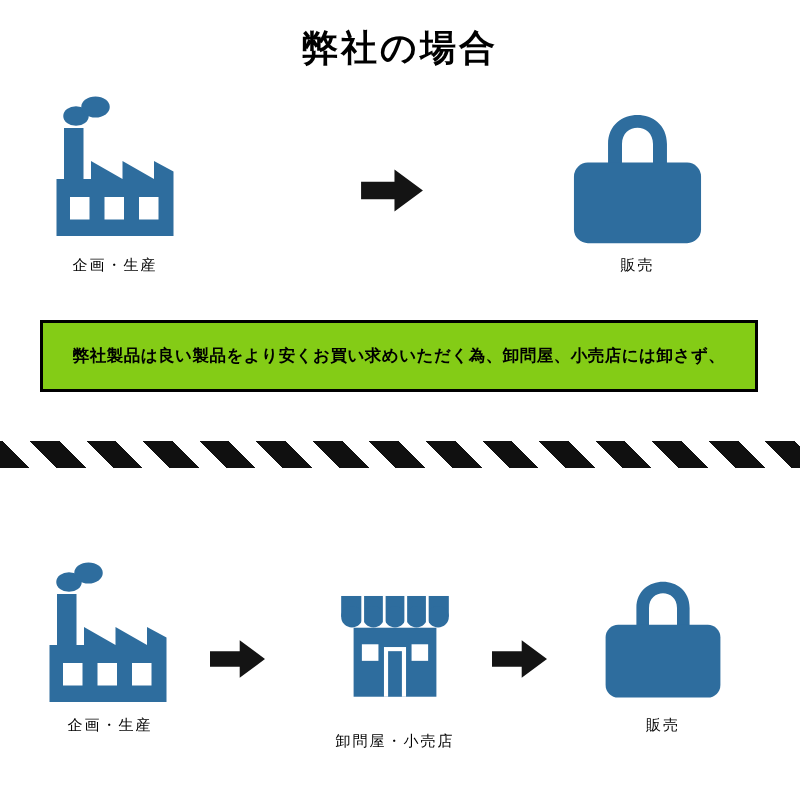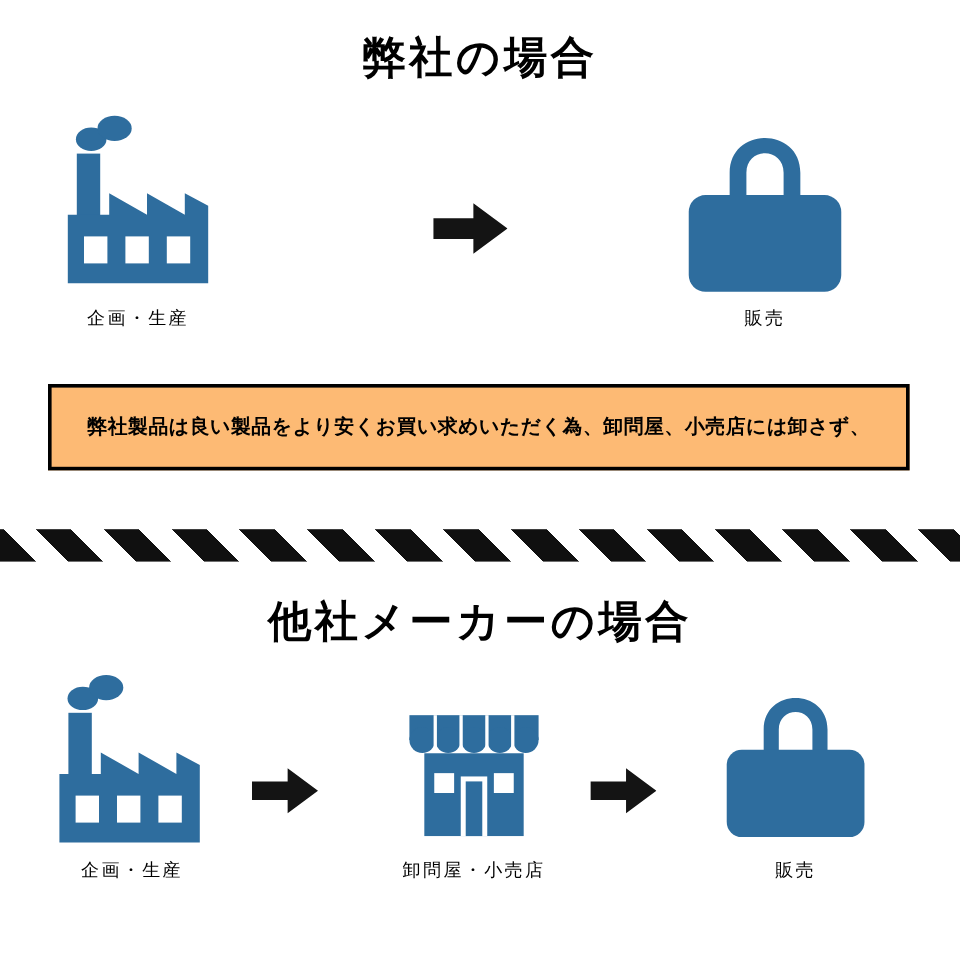--- a/index.html
+++ b/index.html
@@ -12,21 +12,21 @@
   .title-top { top:24px; }
   .title-bottom { top:494px; }
 
   .abs { position:absolute; }
   .icon { display:block; width:100%; height:100%; color:#2e6d9e; }
   .arrow-icon { display:block; width:100%; height:100%; color:#141414; }
 
   .step-label { position:absolute; text-align:center; font-size:15px; letter-spacing:2px; }
 
   .note-box { position:absolute; left:40px; top:320px; width:718px;
-              border:3px solid #000; padding:12px 6px; background:#fdba74; }
+              border:3px solid #000; padding:12px 6px; background:#84cc16; }
   .note-line { display:block; text-align:center; font-size:16.5px; font-weight:bold;
                line-height:2.55; letter-spacing:0.5px; white-space:nowrap; }
 
   .stripe-divider { position:absolute; left:0; top:441px; width:800px; height:27px;
                     background:repeating-linear-gradient(45deg,#101010 0 21px,#ffffff 21px 40px); }
 </style>
 </head>
 <body>
 
 <div class="page">
@@ -63,21 +63,20 @@
     </svg>
   </div>
   <div class="step-label" style="left:560px;top:256px;width:155px;">販売</div>
 
   <div class="note-box">
     <span class="note-line">弊社製品は良い製品をより安くお買い求めいただく為、卸問屋、小売店には卸さず、</span>
   </div>
 
   <div class="stripe-divider"></div>
 
-  <h1 class="title title-bottom">他社メーカーの場合</h1>
 
   <div class="abs" style="left:33px;top:558px;width:150px;height:150px;">
     <svg class="icon" viewBox="0 0 100 100" aria-hidden="true">
       <g fill="currentColor">
         <ellipse cx="24" cy="16" rx="8.5" ry="6.5"></ellipse>
         <ellipse cx="37" cy="10" rx="9.5" ry="7"></ellipse>
         <rect x="16" y="24" width="13" height="40"></rect>
         <path d="M11,96 L11,58 L34,58 L34,46 L55,58 L55,46 L76,58 L76,46 L89,53 L89,96 Z"></path>
         <rect x="20" y="70" width="13" height="15" fill="#ffffff"></rect>
         <rect x="43" y="70" width="13" height="15" fill="#ffffff"></rect>
@@ -107,21 +106,21 @@
         <rect x="56.8" y="21" width="2" height="22.5" fill="#ffffff"></rect>
         <rect x="72.4" y="21" width="2" height="22.5" fill="#ffffff"></rect>
         <rect x="20" y="44" width="60" height="50"></rect>
         <rect x="26" y="56" width="12" height="12" fill="#ffffff"></rect>
         <rect x="62" y="56" width="12" height="12" fill="#ffffff"></rect>
         <rect x="42" y="58" width="16" height="36" fill="#ffffff"></rect>
         <rect x="45" y="61" width="10" height="33" fill="currentColor"></rect>
       </g>
     </svg>
   </div>
-  <div class="step-label" style="left:280px;top:716px;width:230px;">卸問屋・小売店</div>
+  <div class="step-label" style="left:280px;top:732px;width:230px;">卸問屋・小売店</div>
 
   <div class="abs" style="left:492px;top:637px;width:55px;height:44px;">
     <svg class="arrow-icon" viewBox="0 0 100 76" aria-hidden="true">
       <polygon points="0,24 54,24 54,4 100,38 54,72 54,52 0,52" fill="currentColor"></polygon>
     </svg>
   </div>
 
   <div class="abs" style="left:593px;top:562px;width:140px;height:148px;">
     <svg class="icon" viewBox="0 0 100 100" aria-hidden="true">
       <g fill="currentColor">

